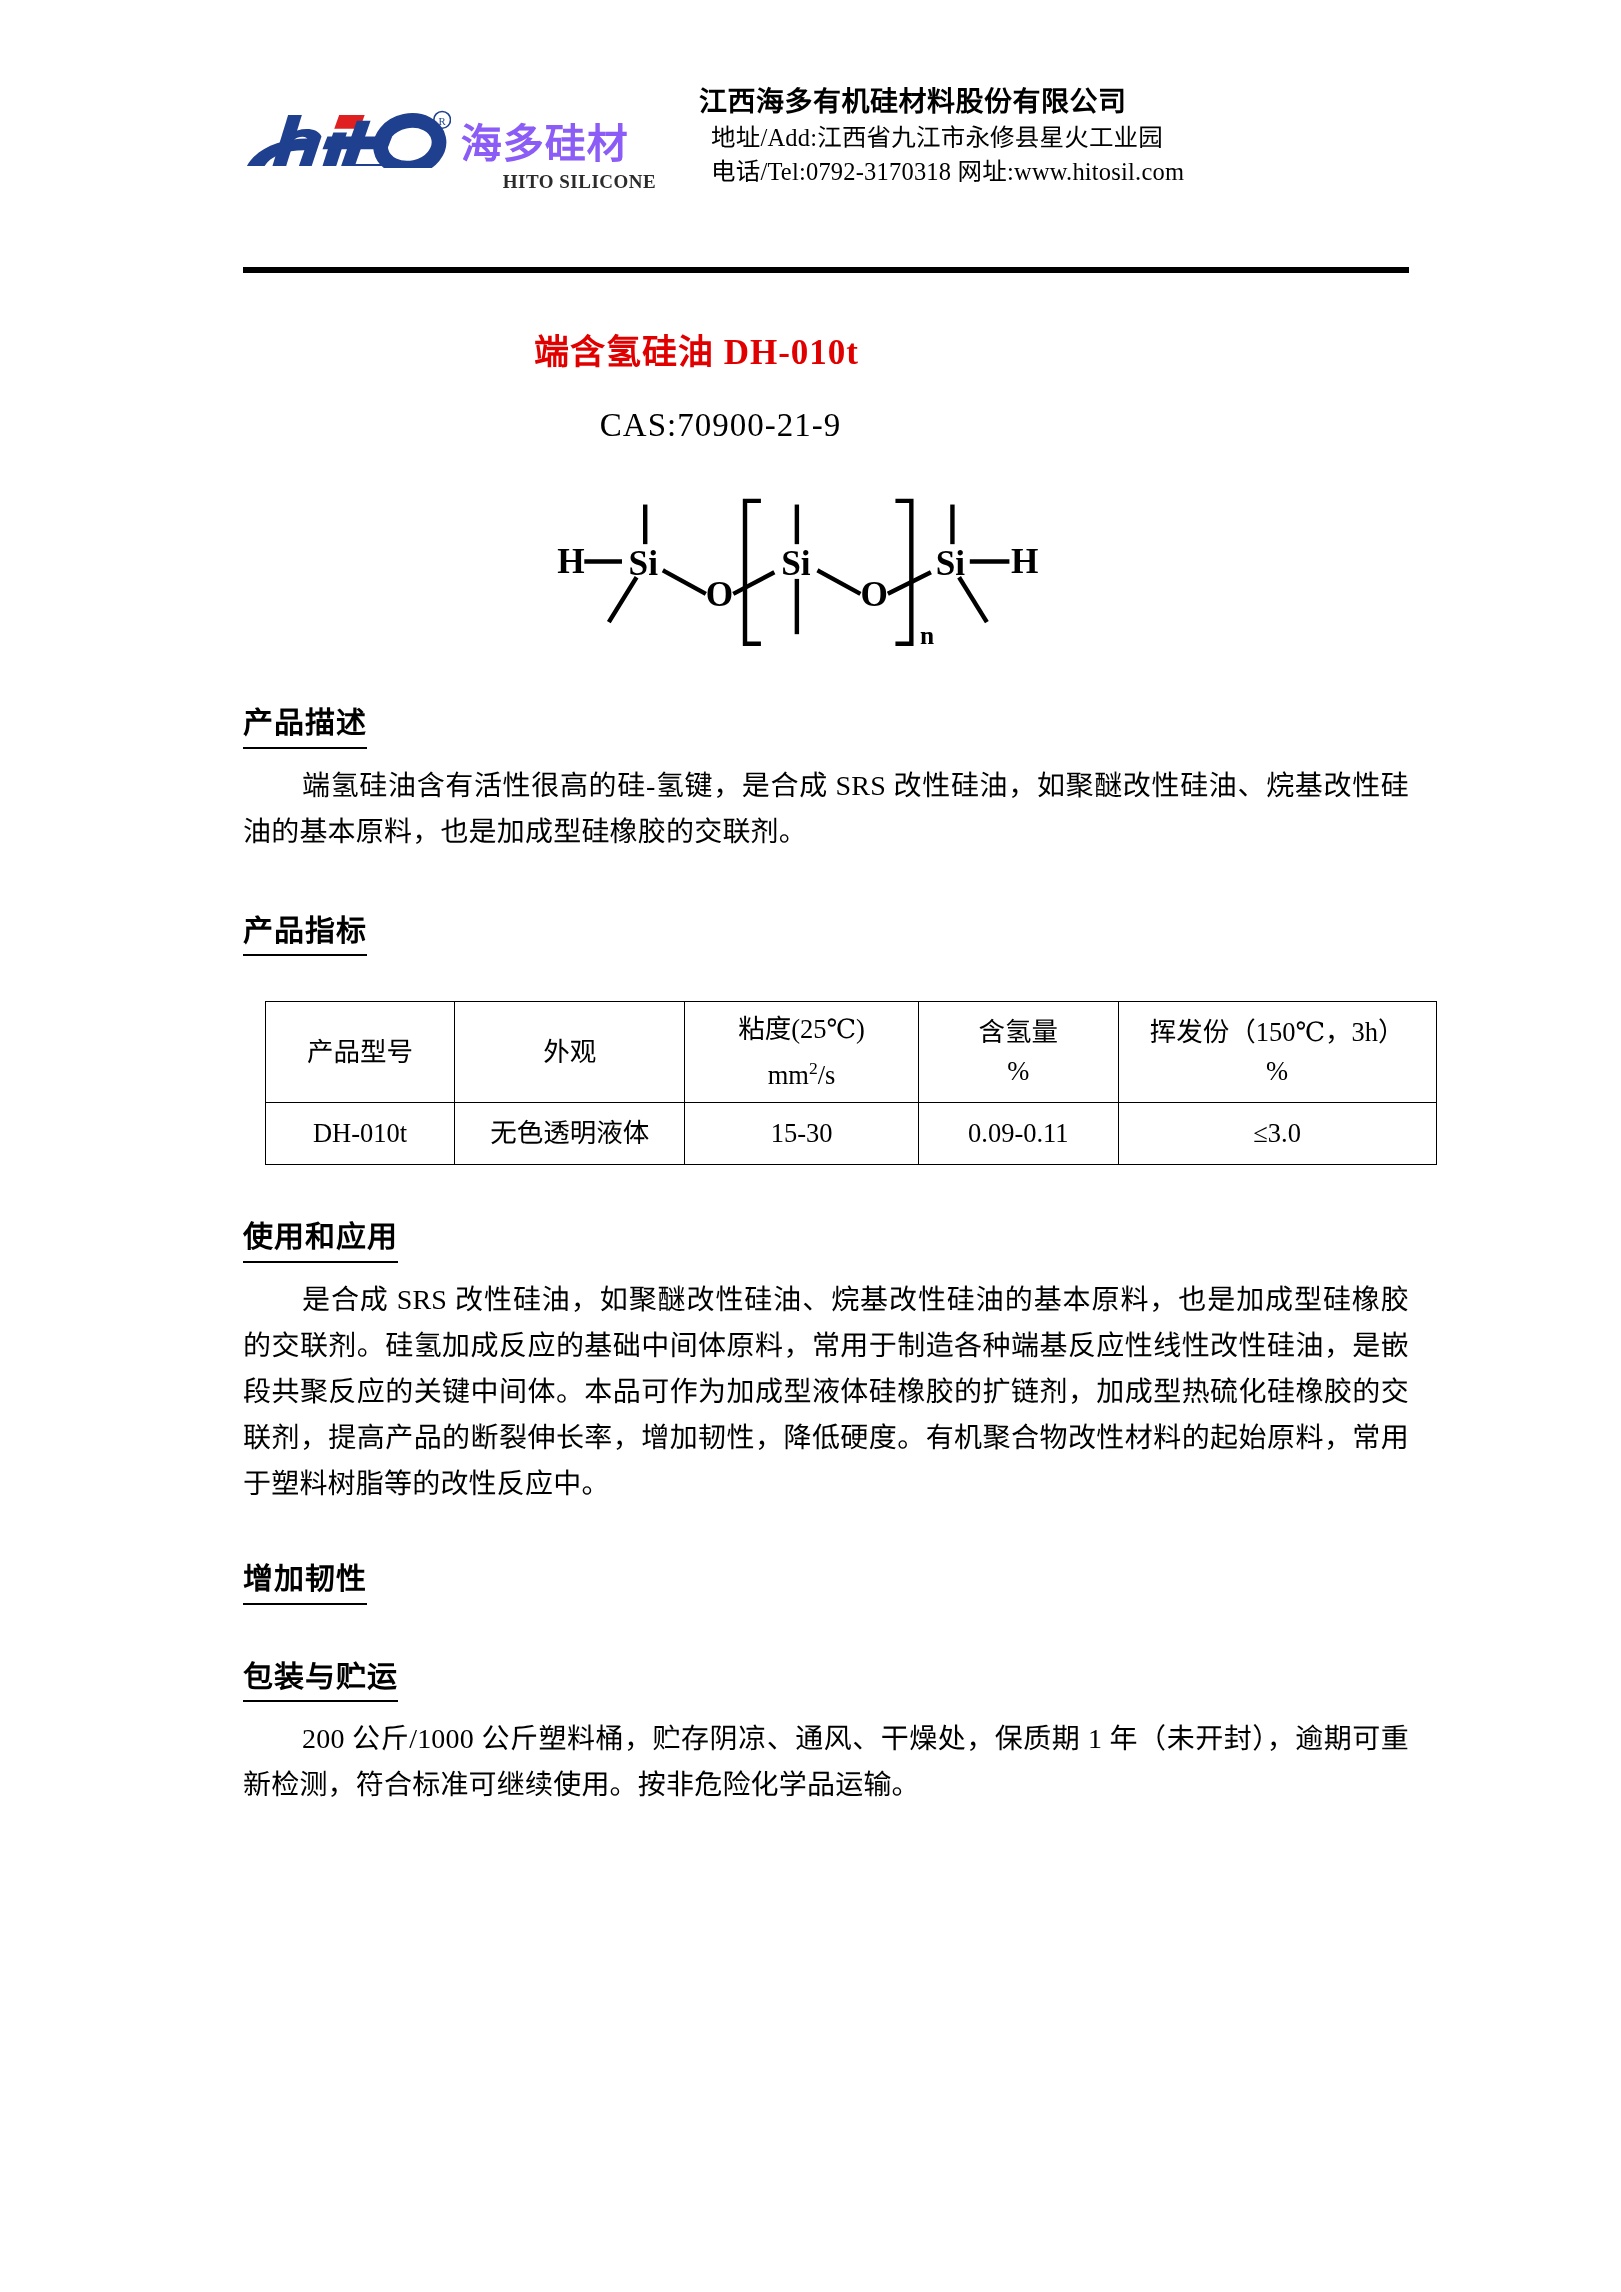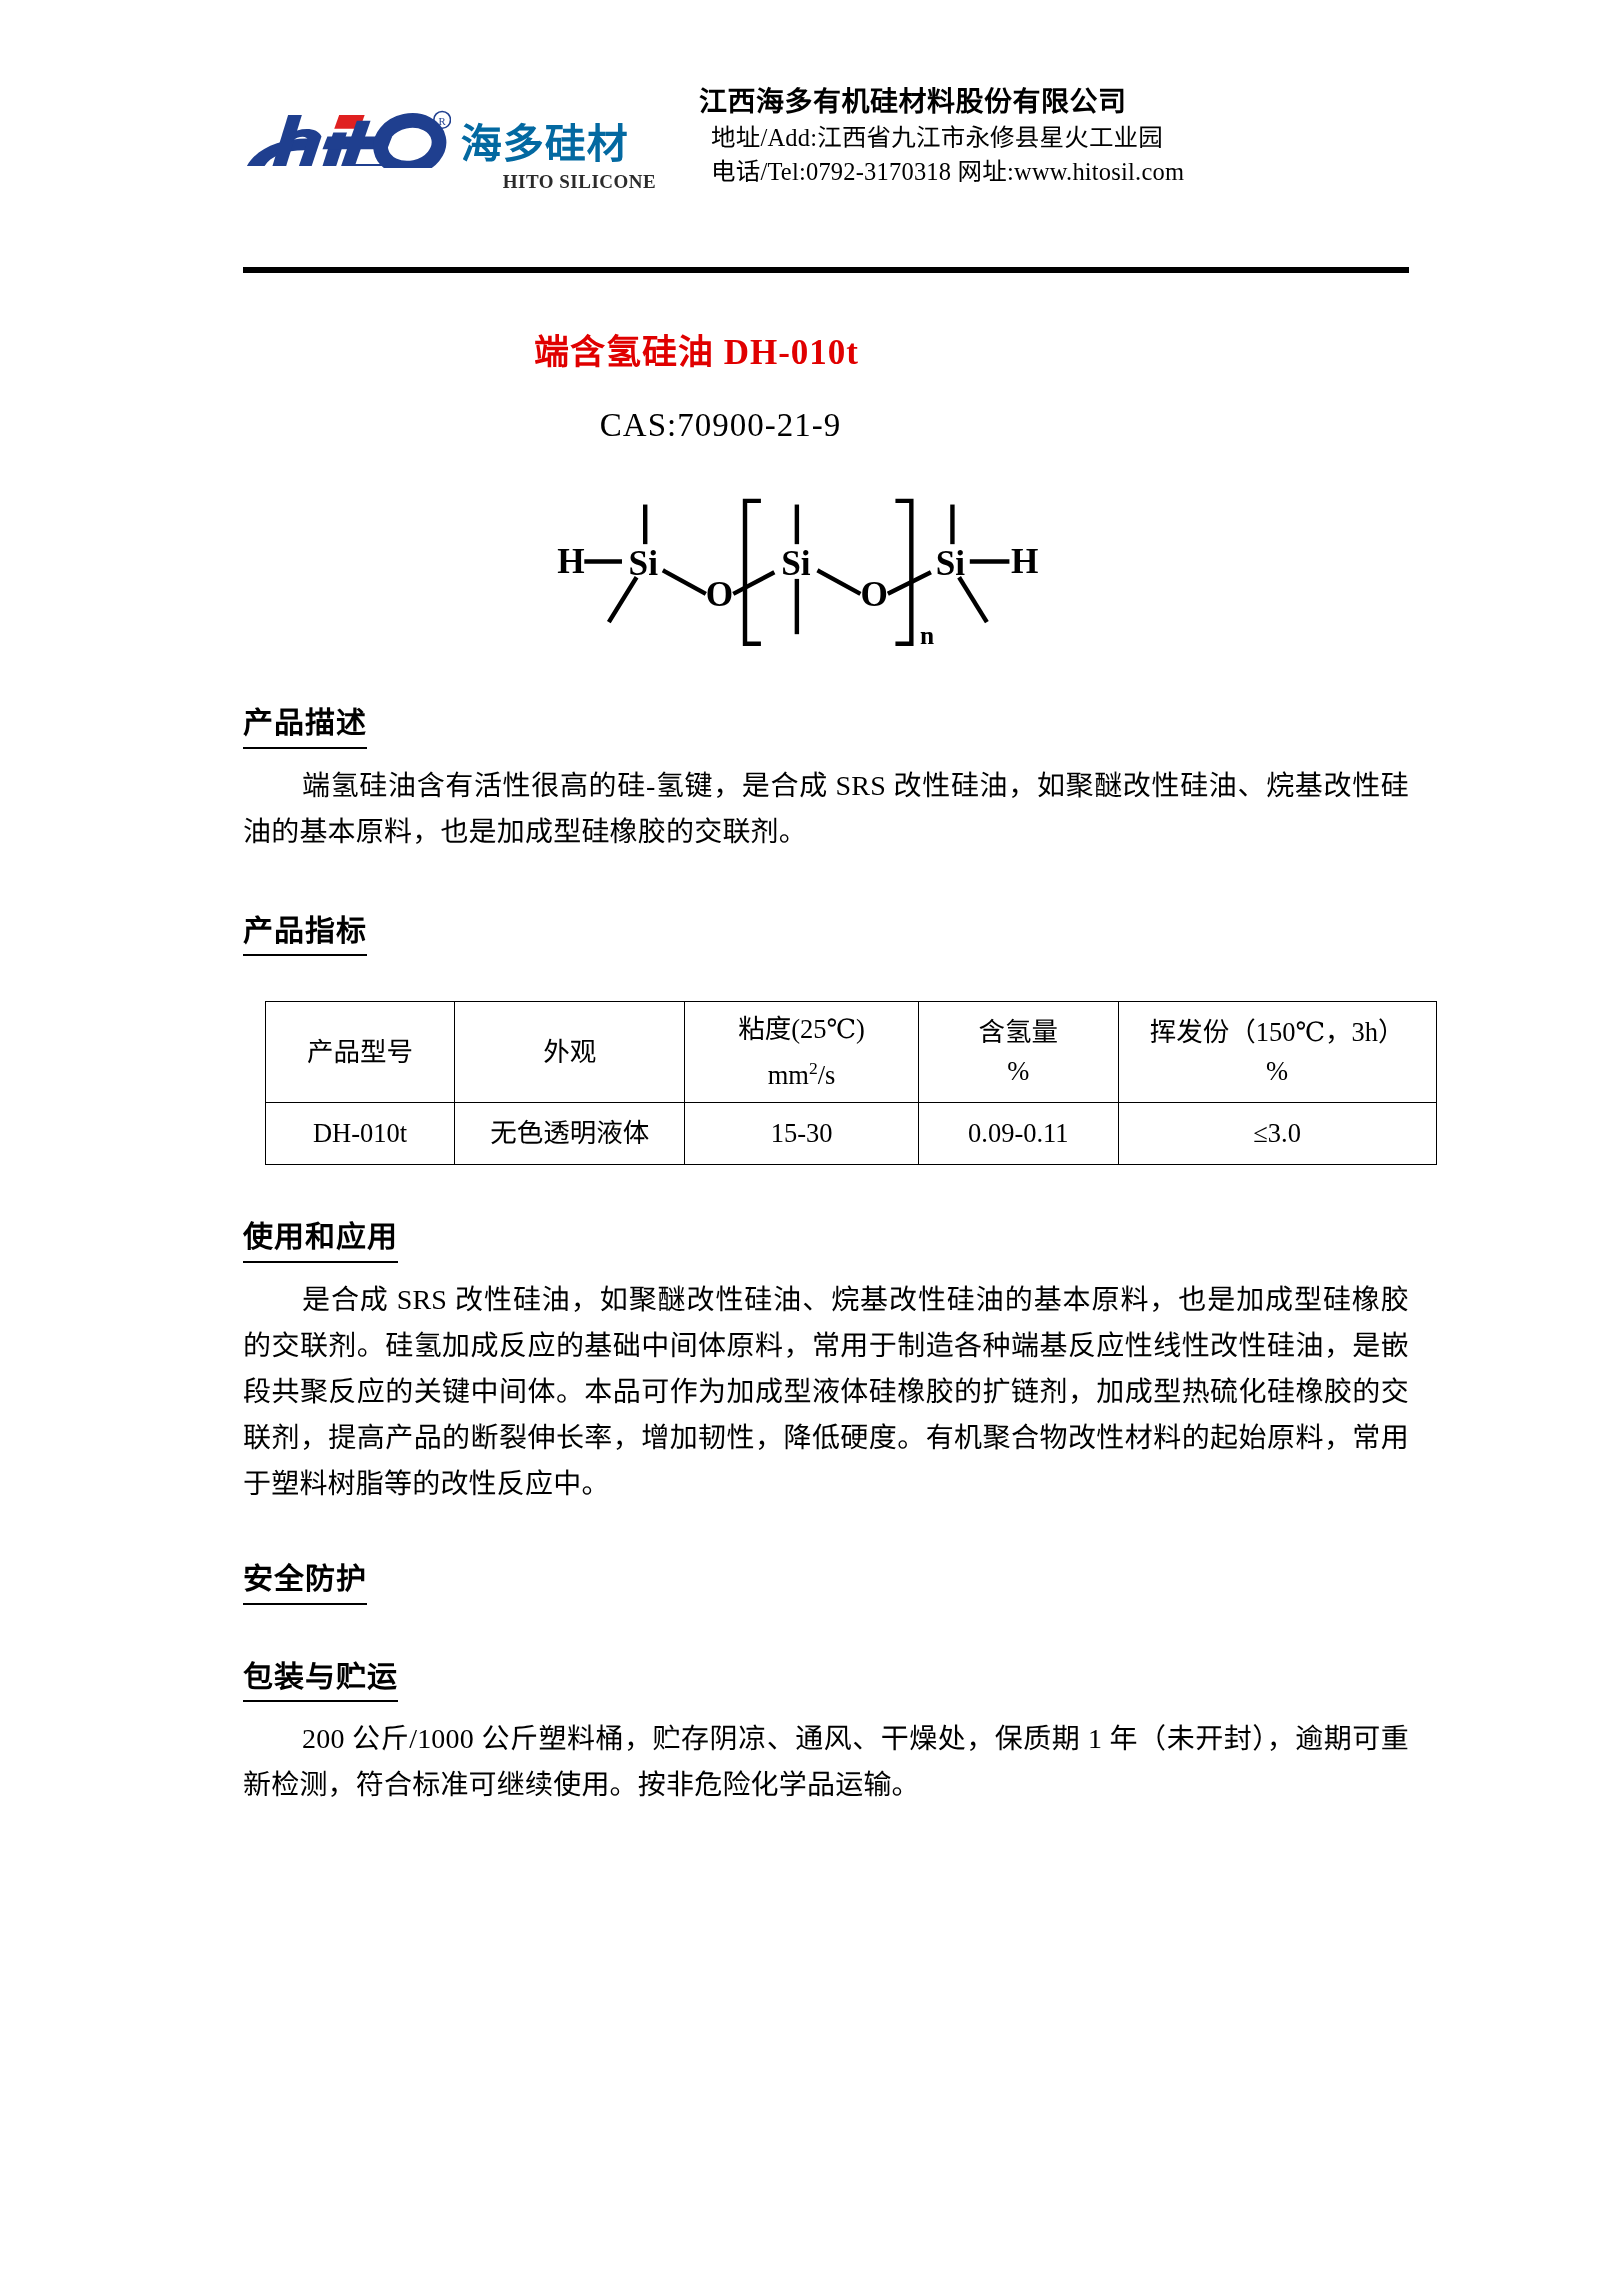--- a/index.html
+++ b/index.html
@@ -53,21 +53,21 @@
     height: 63px;
     flex: 0 0 208px;
   }
   .logo-mark svg { display: block; }
   .logo-cn {
     font-family: "Liberation Serif", "DejaVu Serif", serif;
     font-weight: bold;
     font-size: 41px;
     line-height: 45px;
     letter-spacing: 1px;
-    color: #0369a1;
+    color: #8b5cf6;
     margin-left: 9.8px;
     margin-bottom: 1px;
     white-space: nowrap;
   }
   .logo-en {
     font-family: "Liberation Serif", "DejaVu Serif", serif;
     font-weight: bold;
     font-size: 19px;
     letter-spacing: 0.5px;
     color: #2b2b2b;
@@ -362,21 +362,21 @@
     <div class="gap-sec"></div>
 
     <div class="sec">
       <h2 class="section-heading">使用和应用</h2>
       <p class="body-text">是合成 SRS 改性硅油，如聚醚改性硅油、烷基改性硅油的基本原料，也是加成型硅橡胶的交联剂。硅氢加成反应的基础中间体原料，常用于制造各种端基反应性线性改性硅油，是嵌段共聚反应的关键中间体。本品可作为加成型液体硅橡胶的扩链剂，加成型热硫化硅橡胶的交联剂，提高产品的断裂伸长率，增加韧性，降低硬度。有机聚合物改性材料的起始原料，常用于塑料树脂等的改性反应中。</p>
     </div>
 
     <div class="gap-sec"></div>
 
     <div class="sec">
-      <h2 class="section-heading">安全防护</h2>
+      <h2 class="section-heading">增加韧性</h2>
     </div>
 
     <div class="gap-sec"></div>
 
     <div class="sec">
       <h2 class="section-heading">包装与贮运</h2>
       <p class="body-text">200 公斤/1000 公斤塑料桶，贮存阴凉、通风、干燥处，保质期 1 年（未开封），逾期可重新检测，符合标准可继续使用。按非危险化学品运输。</p>
     </div>
 
   </div>

